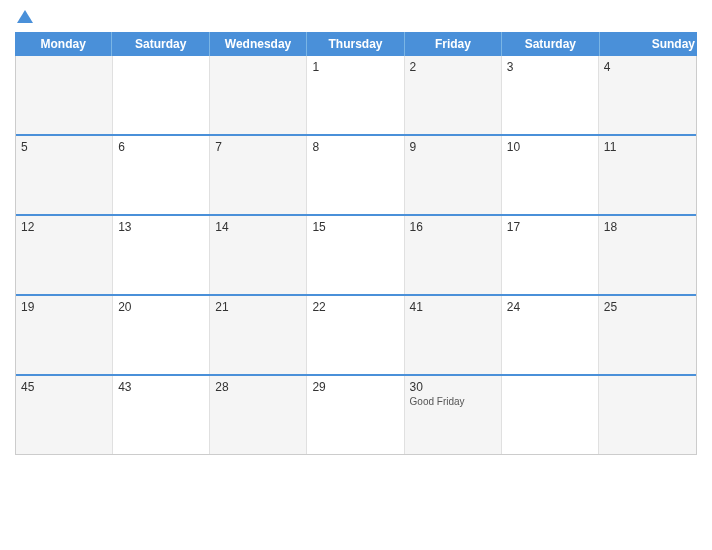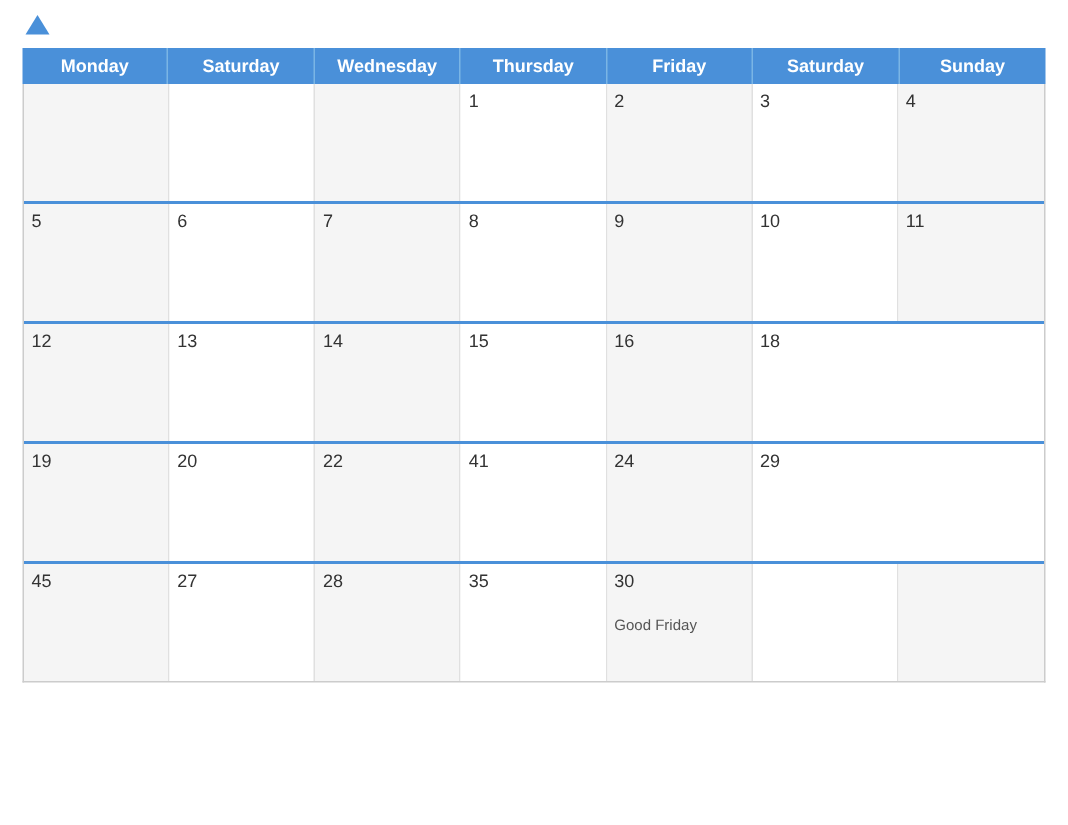--- a/index.html
+++ b/index.html
@@ -70,20 +70,21 @@
     .day-header {
       color: #fff;
       font-size: 12px;
       font-weight: bold;
       text-align: center;
       padding: 5px 2px;
       border-right: 1px solid #7ab5e5;
     }
     .day-header:last-child {
       border-right: none;
+      text-align: right;
     }
     .calendar-body {
       display: flex;
       flex-direction: column;
       border-left: 1px solid #ccc;
       border-right: 1px solid #ccc;
       border-bottom: 1px solid #ccc;
     }
     .week-row {
       display: grid;
@@ -108,21 +109,21 @@
       border-right: none;
     }
     .day-number {
       font-size: 12px;
       color: #333;
       display: block;
     }
     .day-event {
       font-size: 10px;
       color: #555;
-      margin-top: 18px;
+      margin-top: 2px;
     }
     .day-cell.empty {
       background: #fff;
     }
     .day-cell.empty:nth-child(odd) {
       background: #f5f5f5;
     }
   </style>
 </head>
 <body>
@@ -204,55 +205,61 @@
           <div class="day-cell">
             <span class="day-number">14</span>
           </div>
           <div class="day-cell">
             <span class="day-number">15</span>
           </div>
           <div class="day-cell">
             <span class="day-number">16</span>
           </div>
           <div class="day-cell">
+            <span class="day-number">17</span>
+          </div>
+          <div class="day-cell">
             <span class="day-number">18</span>
           </div>
         </div>
         <div class="week-row">
           <div class="day-cell">
             <span class="day-number">19</span>
           </div>
           <div class="day-cell">
             <span class="day-number">20</span>
           </div>
           <div class="day-cell">
+            <span class="day-number">21</span>
+          </div>
+          <div class="day-cell">
             <span class="day-number">22</span>
           </div>
           <div class="day-cell">
             <span class="day-number">41</span>
           </div>
           <div class="day-cell">
             <span class="day-number">24</span>
           </div>
           <div class="day-cell">
+            <span class="day-number">25</span>
+          </div>
+        </div>
+        <div class="week-row">
+          <div class="day-cell">
+            <span class="day-number">45</span>
+          </div>
+          <div class="day-cell">
+            <span class="day-number">43</span>
+          </div>
+          <div class="day-cell">
+            <span class="day-number">28</span>
+          </div>
+          <div class="day-cell">
             <span class="day-number">29</span>
-          </div>
-        </div>
-        <div class="week-row">
-          <div class="day-cell">
-            <span class="day-number">45</span>
-          </div>
-          <div class="day-cell">
-            <span class="day-number">27</span>
-          </div>
-          <div class="day-cell">
-            <span class="day-number">28</span>
-          </div>
-          <div class="day-cell">
-            <span class="day-number">35</span>
           </div>
           <div class="day-cell">
             <span class="day-number">30</span>
             <div class="day-event">Good Friday</div>
           </div>
           <div class="day-cell empty"></div>
           <div class="day-cell empty"></div>
         </div>
       </div>
   </div>

